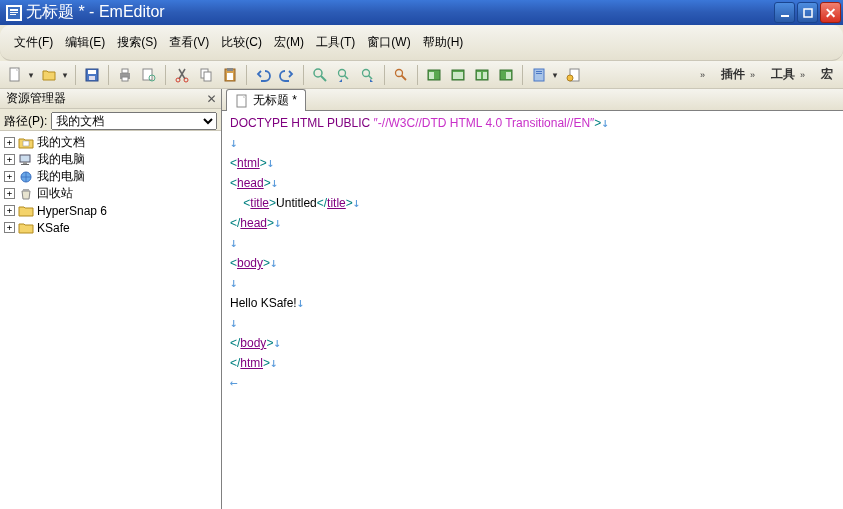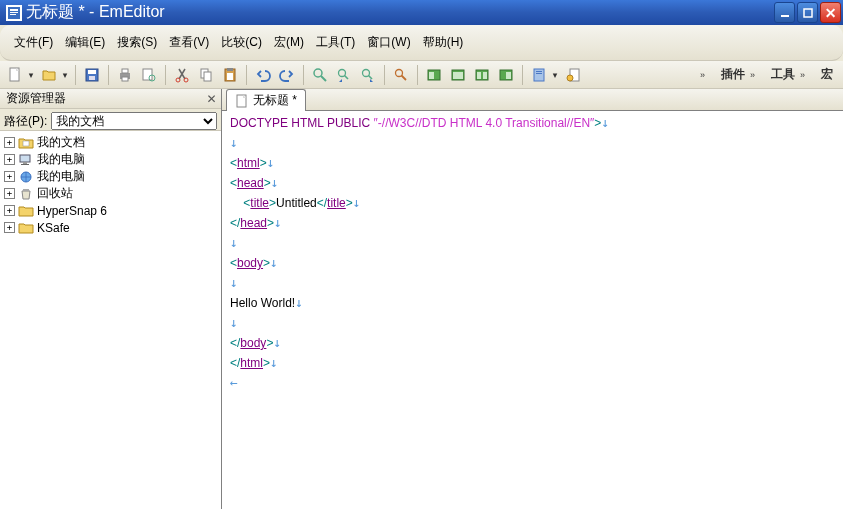--- a/index.html
+++ b/index.html
@@ -329,20 +329,20 @@
     </div>
     <div class="editor" id="editor"><span class="token-bracket"><span class="token-doctype">DOCTYPE HTML PUBLIC</span><span class="token-string"> ″-//W3C//DTD HTML 4.0 Transitional//EN″</span><span class="token-bracket">&gt;</span><span class="eol">↓</span>
 <span class="eol">↓</span>
 <span class="token-bracket">&lt;</span><span class="token-tag">html</span><span class="token-bracket">&gt;</span><span class="eol">↓</span>
 <span class="token-bracket">&lt;</span><span class="token-tag">head</span><span class="token-bracket">&gt;</span><span class="eol">↓</span>
     <span class="token-bracket">&lt;</span><span class="token-tag">title</span><span class="token-bracket">&gt;</span><span class="token-text">Untitled</span><span class="token-bracket">&lt;/</span><span class="token-tag">title</span><span class="token-bracket">&gt;</span><span class="eol">↓</span>
 <span class="token-bracket">&lt;/</span><span class="token-tag">head</span><span class="token-bracket">&gt;</span><span class="eol">↓</span>
 <span class="eol">↓</span>
 <span class="token-bracket">&lt;</span><span class="token-tag">body</span><span class="token-bracket">&gt;</span><span class="eol">↓</span>
 <span class="eol">↓</span>
-<span class="token-text">Hello World!</span><span class="eol">↓</span>
+<span class="token-text">Hello KSafe!</span><span class="eol">↓</span>
 <span class="eol">↓</span>
 <span class="token-bracket">&lt;/</span><span class="token-tag">body</span><span class="token-bracket">&gt;</span><span class="eol">↓</span>
 <span class="token-bracket">&lt;/</span><span class="token-tag">html</span><span class="token-bracket">&gt;</span><span class="eol">↓</span>
 <span class="eol">←</span>
 </span></div>
   </div>
 </div>
 
 </body></html>

